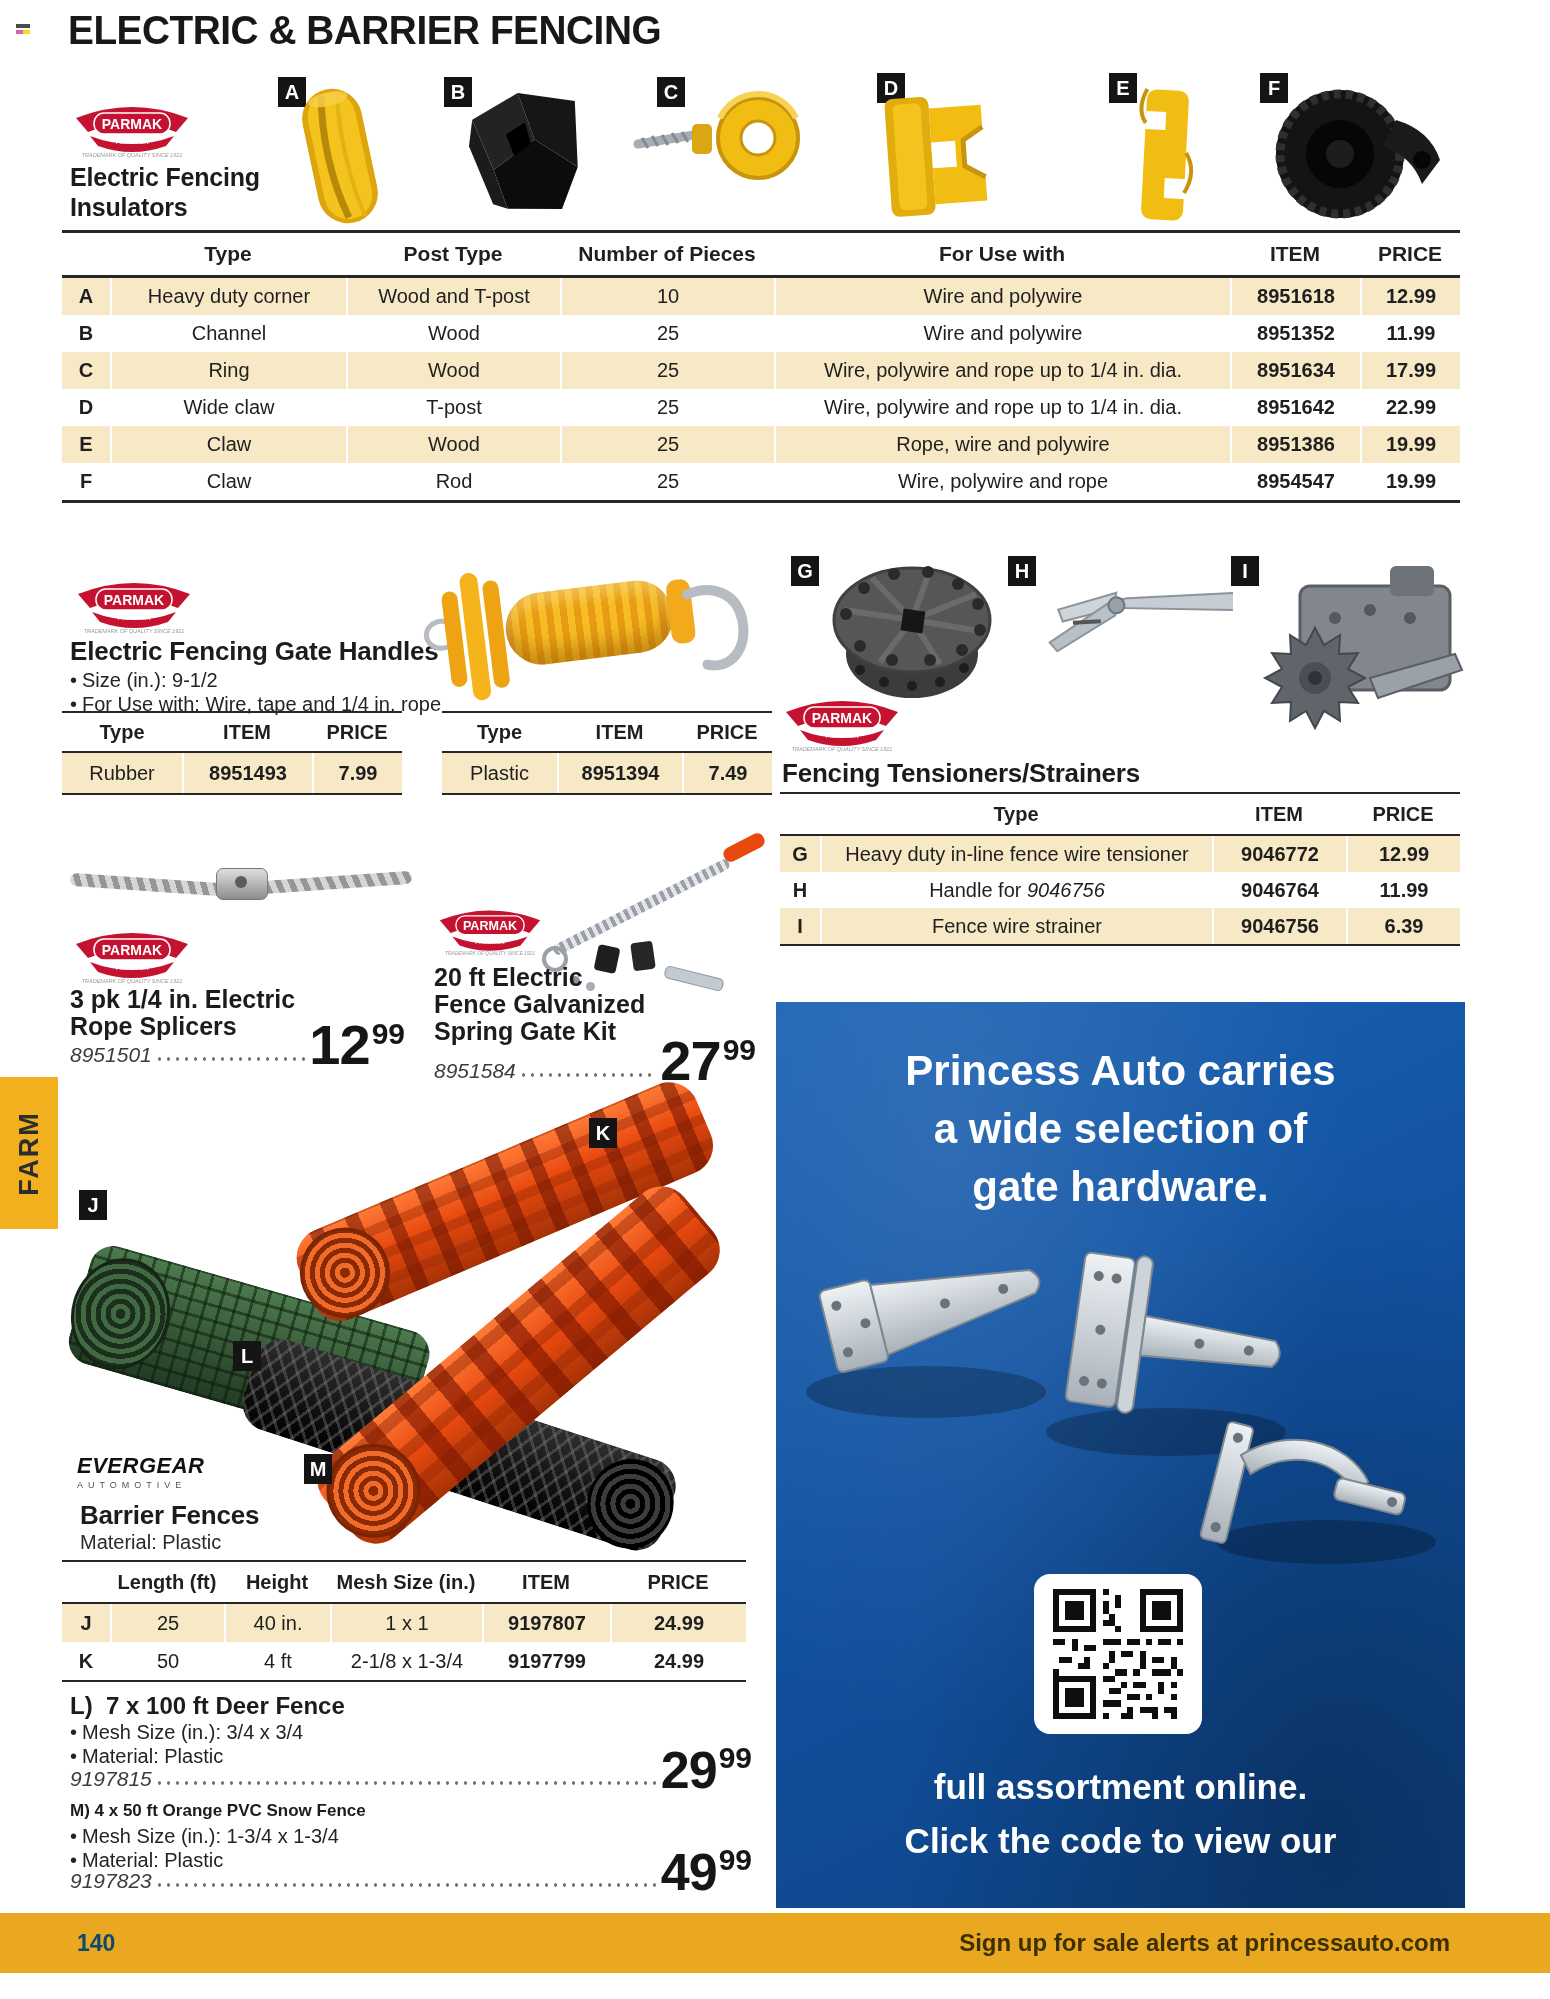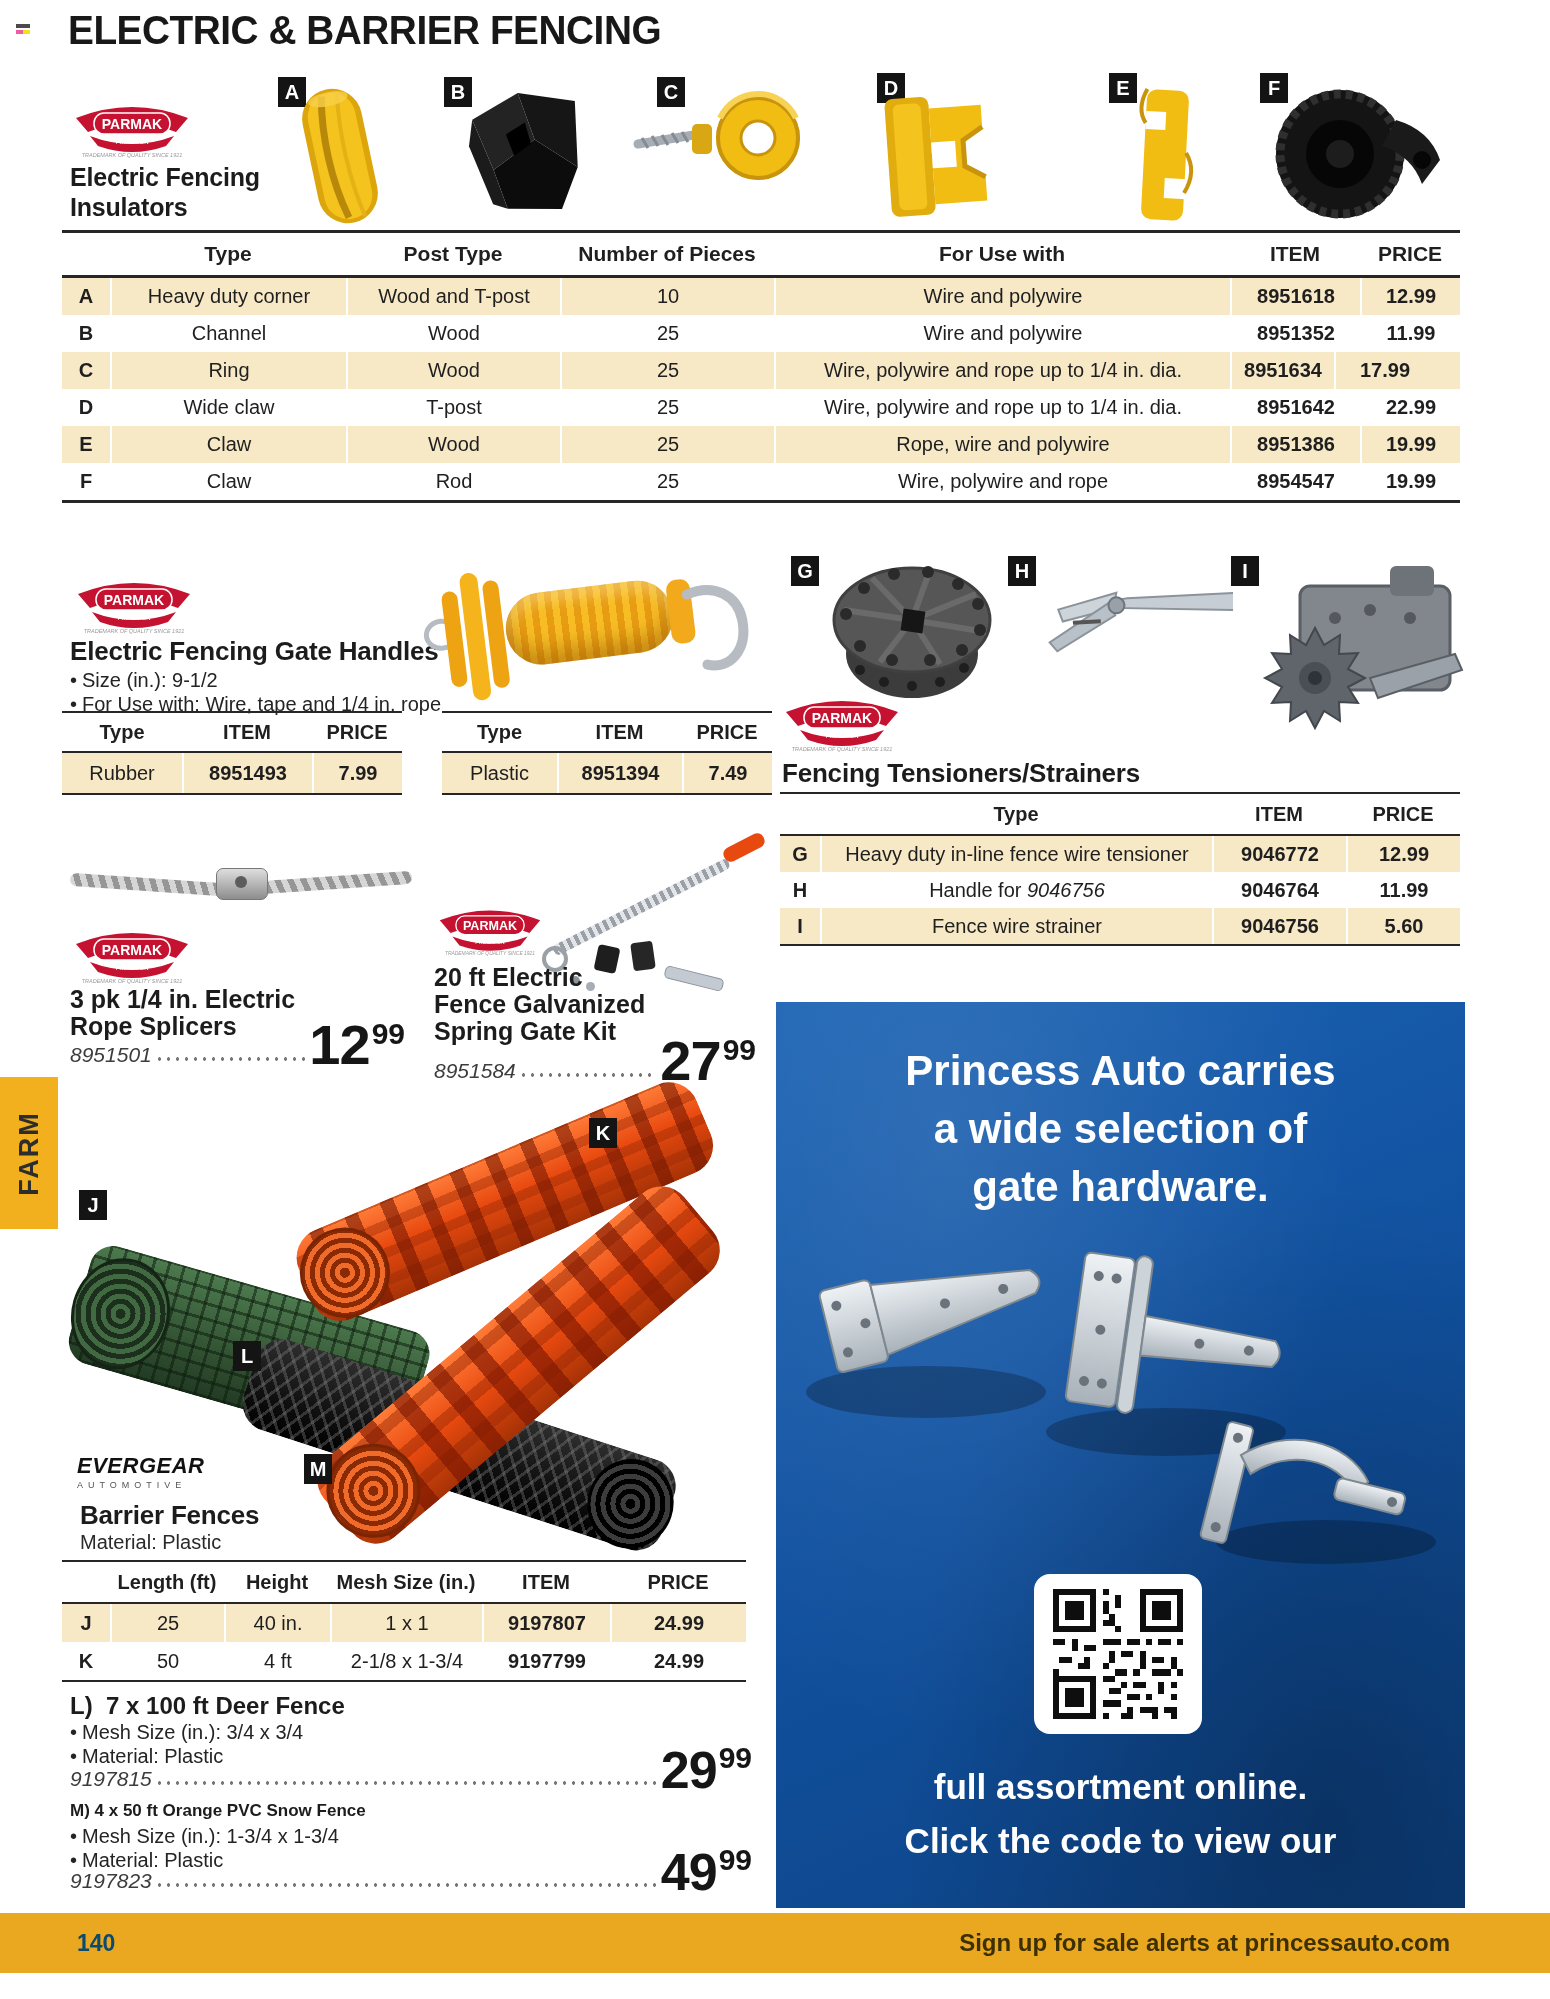--- a/index.html
+++ b/index.html
@@ -168,21 +168,21 @@
       <div class="c" style="width:456px">Wire and polywire</div>
       <div class="c b" style="width:130px">8951352</div>
       <div class="c b" style="width:100px">11.99</div>
     </div>
     <div class="tr odd" style="height:37px">
       <div class="c letter" style="width:48px">C</div>
       <div class="c" style="width:236px">Ring</div>
       <div class="c" style="width:214px">Wood</div>
       <div class="c" style="width:214px">25</div>
       <div class="c" style="width:456px">Wire, polywire and rope up to 1/4 in. dia.</div>
-      <div class="c b" style="width:104px">8951634</div>
+      <div class="c b" style="width:130px">8951634</div>
       <div class="c b" style="width:100px">17.99</div>
     </div>
     <div class="tr" style="height:37px">
       <div class="c letter" style="width:48px">D</div>
       <div class="c" style="width:236px">Wide claw</div>
       <div class="c" style="width:214px">T-post</div>
       <div class="c" style="width:214px">25</div>
       <div class="c" style="width:456px">Wire, polywire and rope up to 1/4 in. dia.</div>
       <div class="c b" style="width:130px">8951642</div>
       <div class="c b" style="width:100px">22.99</div>
@@ -339,21 +339,21 @@
       <div class="c" style="width:392px">
         <span>Handle for</span>&nbsp;<span style="font-style:italic">9046756</span>
       </div>
       <div class="c b" style="width:134px">9046764</div>
       <div class="c b" style="width:114px">11.99</div>
     </div>
     <div class="tr odd" style="height:36px">
       <div class="c letter" style="width:40px">I</div>
       <div class="c" style="width:392px">Fence wire strainer</div>
       <div class="c b" style="width:134px">9046756</div>
-      <div class="c b" style="width:114px">5.60</div>
+      <div class="c b" style="width:114px">6.39</div>
     </div>
   </div>
 
   <div class="abs" style="left:70px;top:842px;width:345px;height:85px">
     <div style="position:absolute;left:0;top:36px;width:152px;height:13px;border-radius:7px;transform:rotate(4deg);
                 background:repeating-linear-gradient(70deg,#d6d6d6 0 6px,#969696 6px 12px)"></div>
     <div style="position:absolute;left:190px;top:34px;width:152px;height:13px;border-radius:7px;transform:rotate(-4deg);
                 background:repeating-linear-gradient(70deg,#d6d6d6 0 6px,#969696 6px 12px)"></div>
     <div style="position:absolute;left:146px;top:26px;width:50px;height:30px;border-radius:7px;border:1px solid #777;
                 background:linear-gradient(180deg,#dedede,#8d8d8d)"></div>

